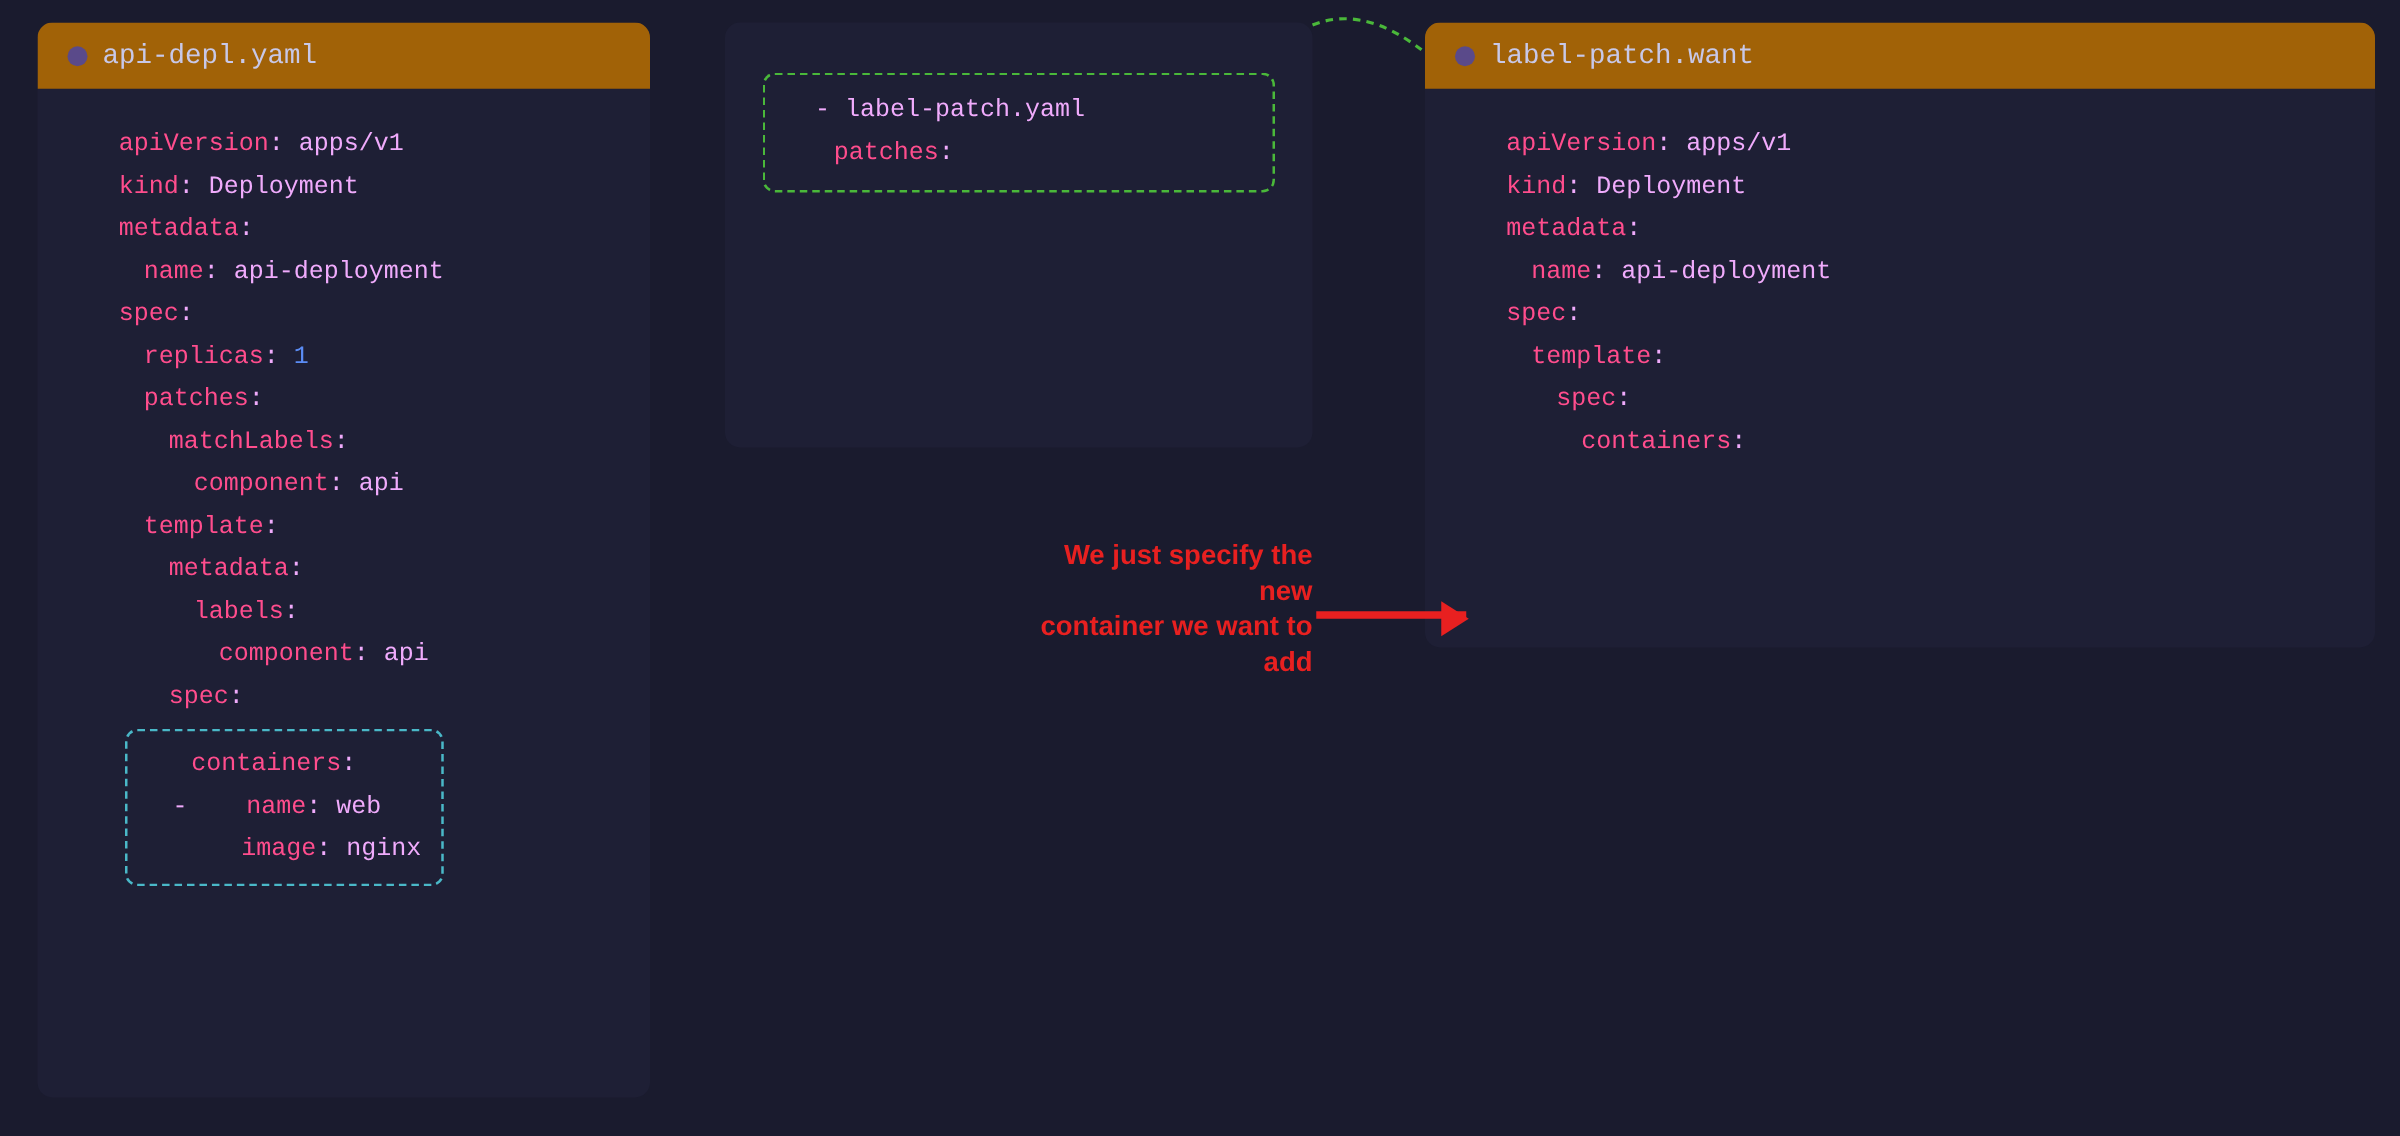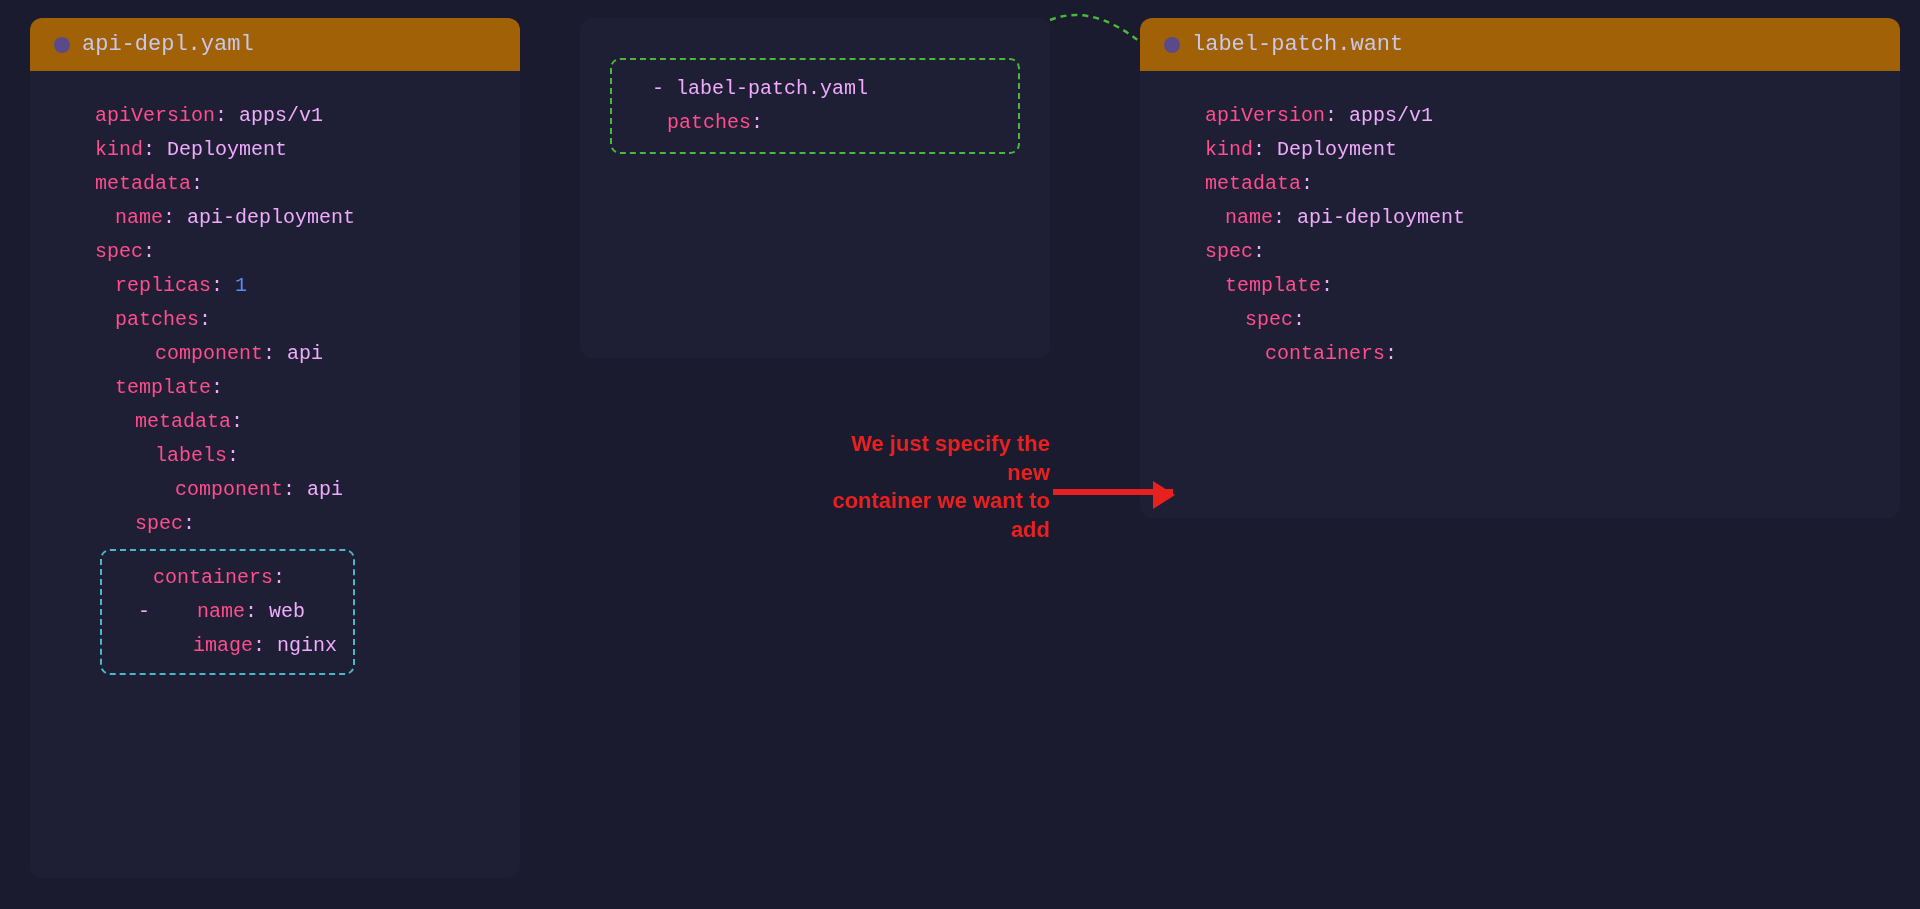--- a/index.html
+++ b/index.html
@@ -206,20 +206,23 @@
         <span class="yaml-key">name</span><span class="yaml-value">: api-deployment</span>
       </div>
       <div class="line-row">
         <span class="yaml-key">spec</span><span class="yaml-value">:</span>
       </div>
       <div class="line-row indent1">
         <span class="yaml-key">replicas</span><span class="yaml-value">: </span><span class="yaml-number">1</span>
       </div>
       <div class="line-row indent1">
         <span class="yaml-key">patches</span><span class="yaml-value">:</span>
+      </div>
+      <div class="line-row indent2">
+        <span class="yaml-key">matchLabels</span><span class="yaml-value">:</span>
       </div>
       <div class="line-row indent3">
         <span class="yaml-key">component</span><span class="yaml-value">: api</span>
       </div>
       <div class="line-row indent1">
         <span class="yaml-key">template</span><span class="yaml-value">:</span>
       </div>
       <div class="line-row indent2">
         <span class="yaml-key">metadata</span><span class="yaml-value">:</span>
       </div>

